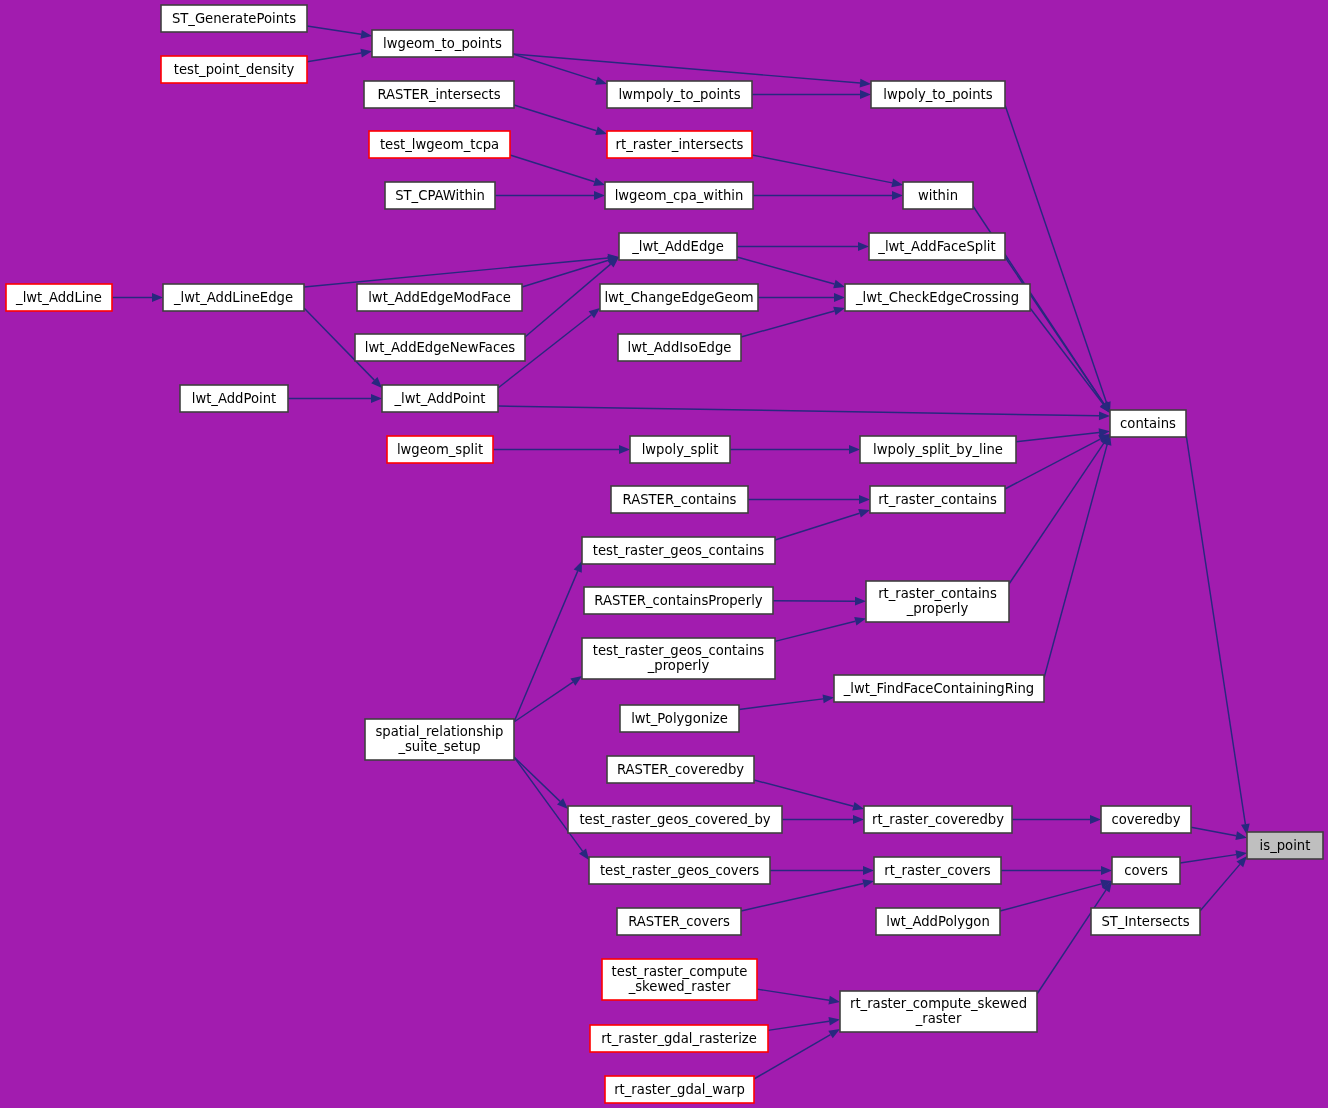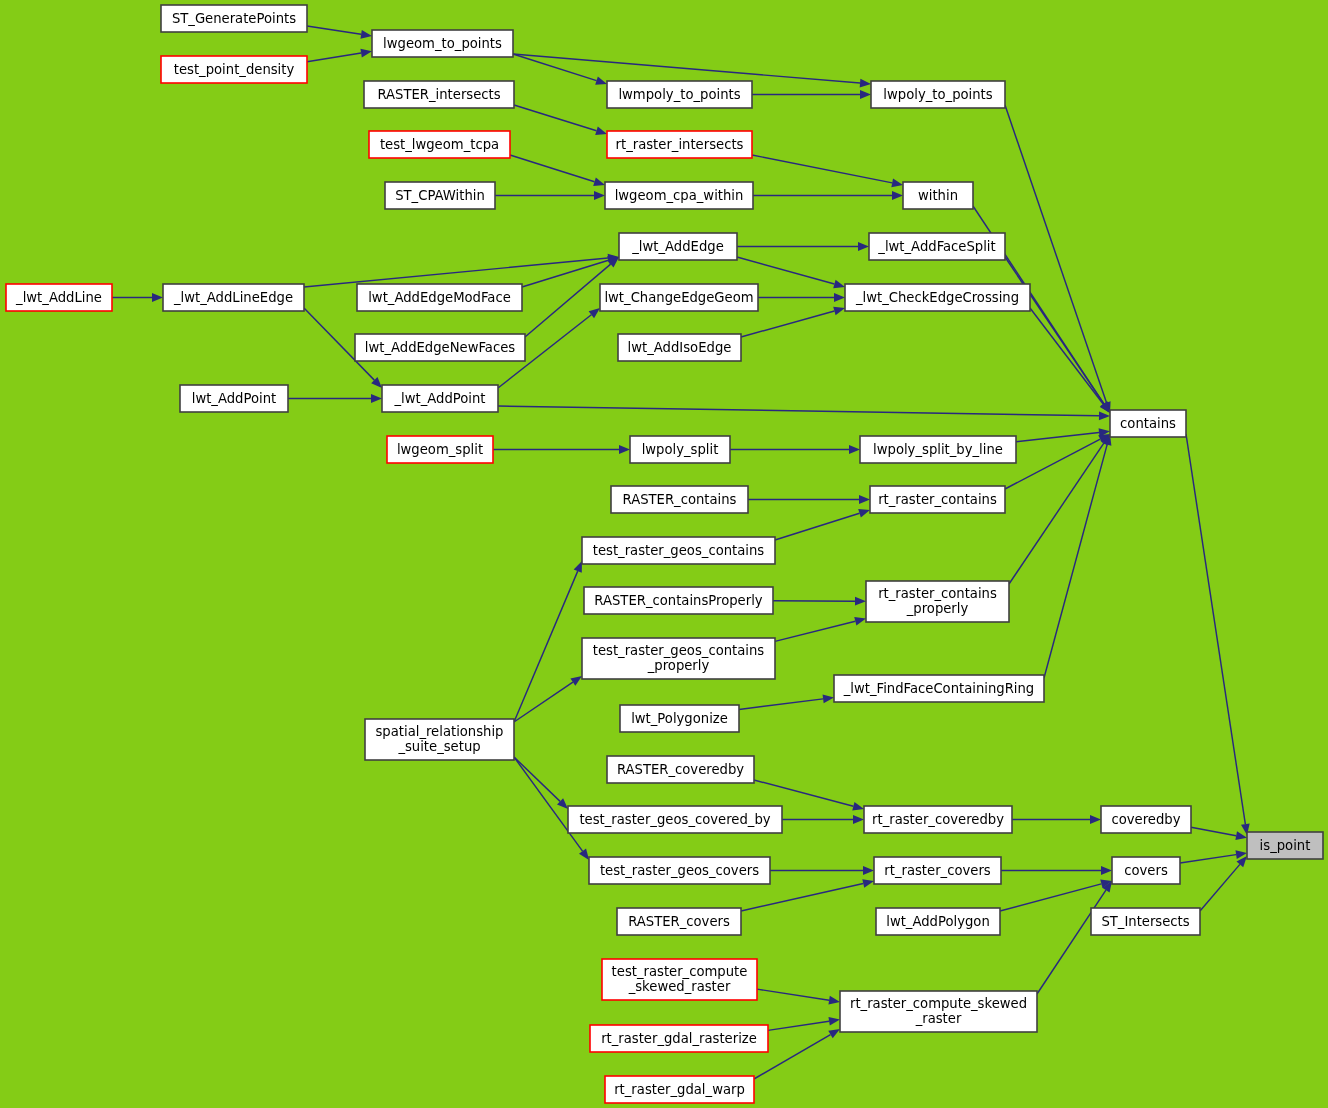--- a/index.html
+++ b/index.html
@@ -1,17 +1,17 @@
 <!DOCTYPE html>
 <html><head>
 <meta charset="utf-8">
 <style>
   html,body{margin:0;padding:0;background:#ffffff;}
   body{font-family:"DejaVu Sans","Liberation Sans",sans-serif;}
-  #canvas{position:relative;width:1328px;height:1108px;background:#84cc16;overflow:hidden;}
+  #canvas{position:relative;width:1328px;height:1108px;background:#a21caf;overflow:hidden;}
   #graph{position:absolute;left:0;top:0;width:1328px;height:1108px;}
   .nodebox{fill:#ffffff;stroke:#404040;stroke-width:1.6;}
   .nodebox.red{stroke:#ff0000;stroke-width:1.6;}
   .nodebox.cur{fill:#bfbfbf;stroke:#404040;stroke-width:1.6;}
   .nodelabel{font-family:"DejaVu Sans","Liberation Sans",sans-serif;font-size:13.2px;fill:#000000;
              text-anchor:middle;dominant-baseline:middle;}
   .edge{fill:none;stroke:#28287f;stroke-width:1.45;}
   .arrowhead{fill:#28287f;stroke:none;}
   .nodegrp{cursor:default;}
 </style>

